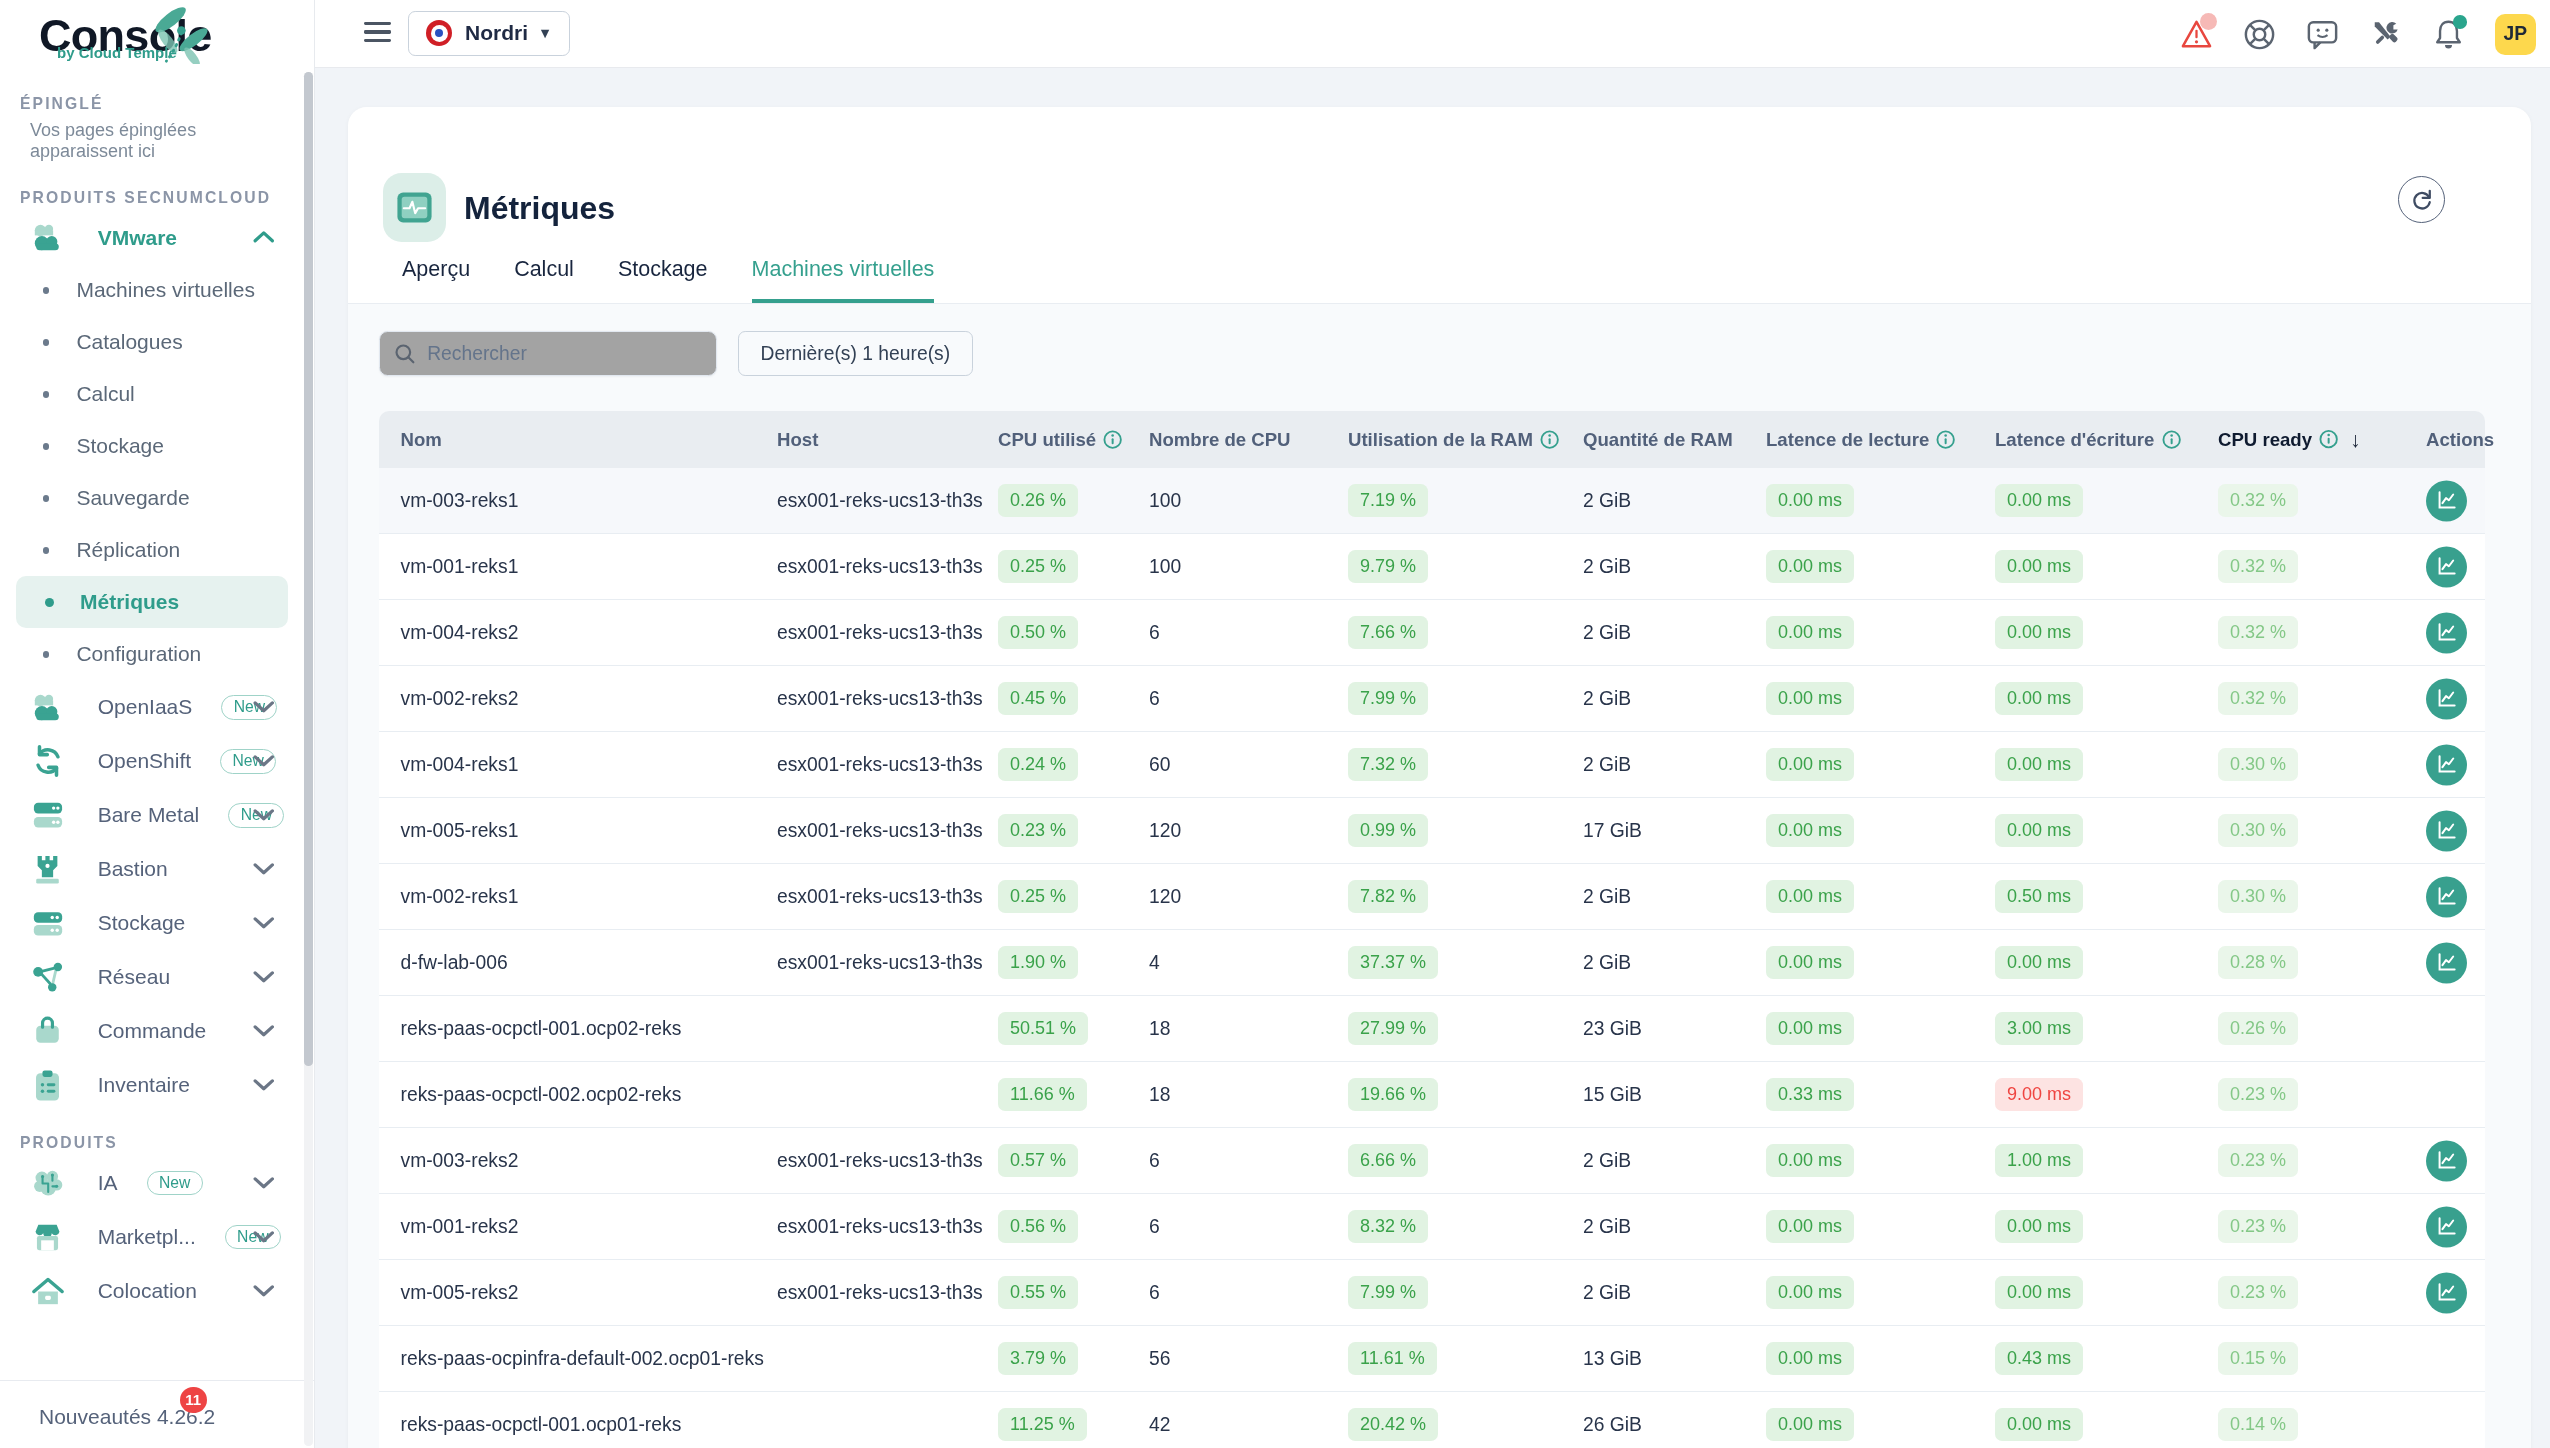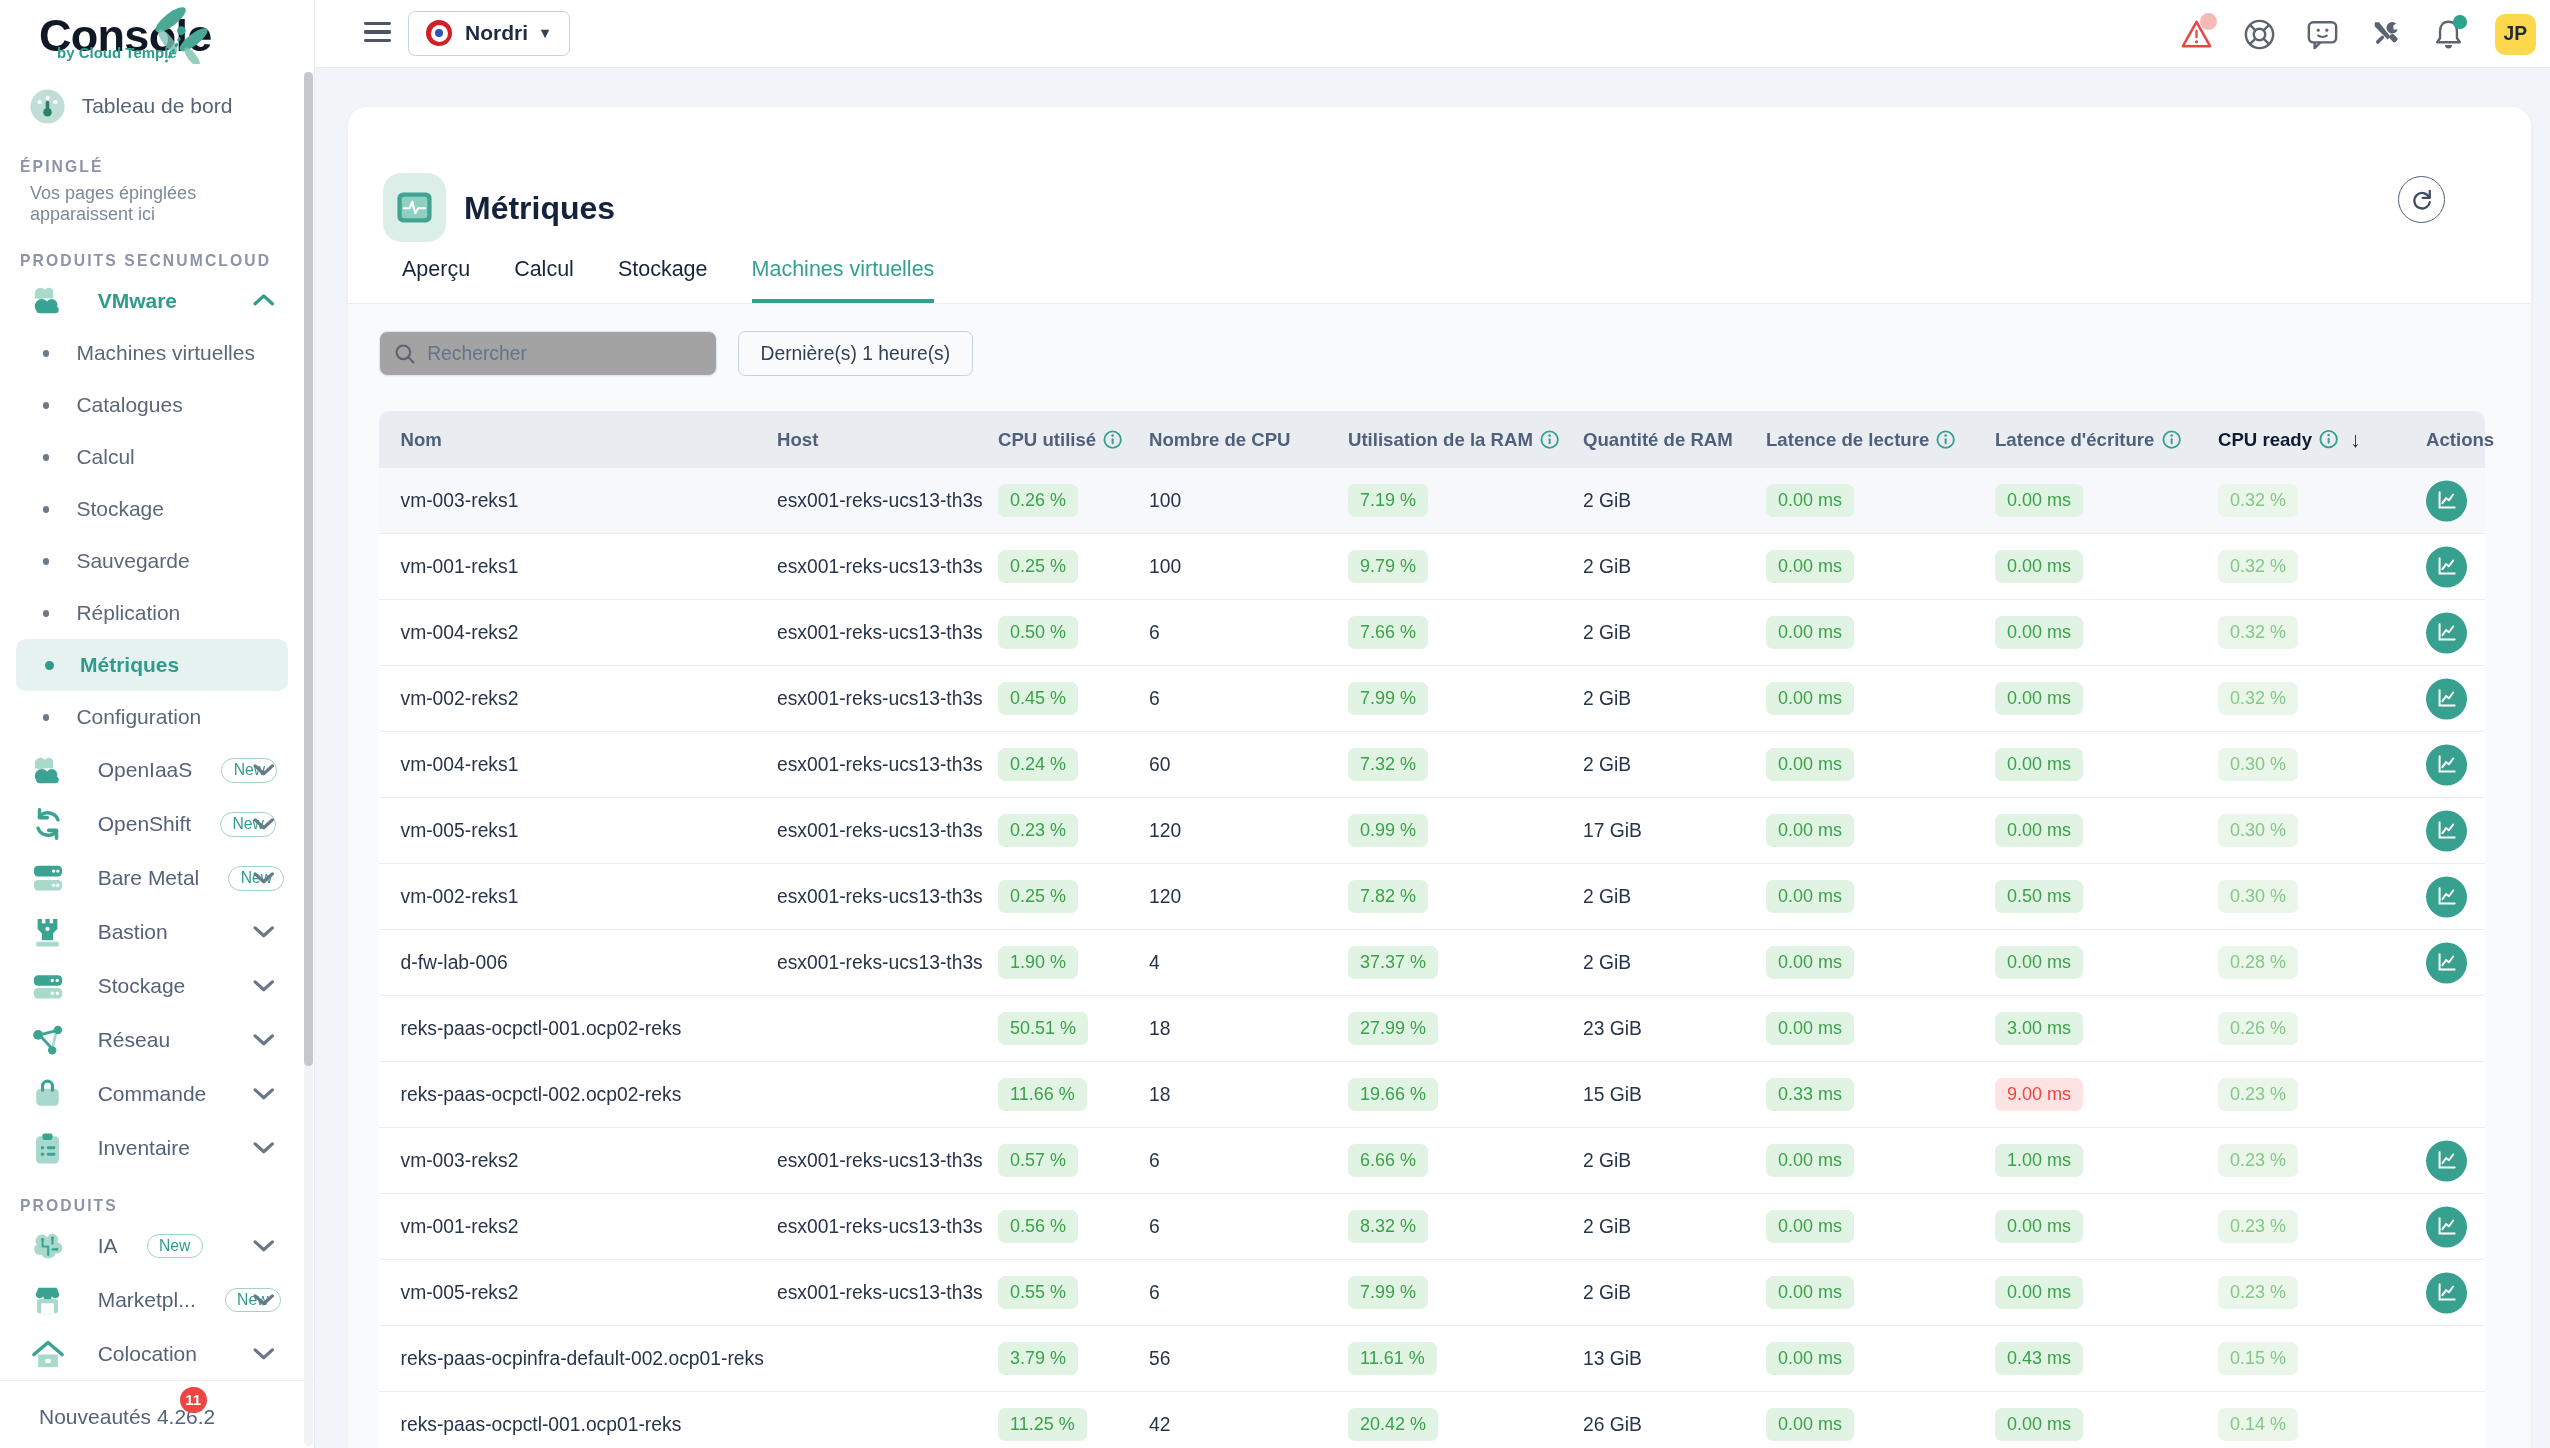--- a/index.html
+++ b/index.html
@@ -100,33 +100,20 @@
       <ellipse cx="30" cy="22" rx="26" ry="9" fill="#4aa995" transform="rotate(-38 30 22)"></ellipse>
       <ellipse cx="62" cy="50" rx="24" ry="8" fill="#4aa995" transform="rotate(-38 62 50)"></ellipse>
       <ellipse cx="26" cy="52" rx="20" ry="7" fill="#7cc3b2" transform="rotate(52 26 52)" opacity=".8"></ellipse>
       <ellipse cx="60" cy="74" rx="16" ry="6" fill="#7cc3b2" transform="rotate(52 60 74)" opacity=".8"></ellipse>
       <circle cx="45" cy="37" r="6" fill="#35a08e"></circle>
       <path d="M45 40 Q 38 62 24 80" stroke="#35a08e" stroke-width="4" fill="none" stroke-linecap="round" stroke-dasharray="2 7"></path>
     </svg>
   </div>
 
   <nav class="side-nav">
-    <div class="side-item" style="margin-top:13px">
-      <span class="ico">
-        <svg width="37" height="37" viewBox="0 0 52 52">
-            <circle cx="26" cy="26" r="24" fill="#bfded5"></circle>
-            <circle cx="15" cy="20" r="3" fill="#fff"></circle>
-            <circle cx="26" cy="14" r="3" fill="#fff"></circle>
-            <circle cx="37" cy="20" r="3" fill="#fff"></circle>
-            <rect x="23.5" y="18" width="5" height="16" rx="2.5" fill="#2e7e6e"></rect>
-            <circle cx="26" cy="34" r="6" fill="#2e7e6e"></circle>
-          </svg>
-      </span>
-      <span class="lbl">Tableau de bord</span>
-    </div>
 
     <div class="side-section">ÉPINGLÉ</div>
     <div class="side-hint">Vos pages épinglées apparaissent ici</div>
 
     <div class="side-section">PRODUITS SECNUMCLOUD</div>
 
     <div class="side-item group-row" style="height:53px">
       <span class="ico" id="vmware-icon">
           <svg width="37" height="31" viewBox="0 0 52 44">
             <circle cx="16" cy="12" r="8" fill="#a9d8cc"></circle>

